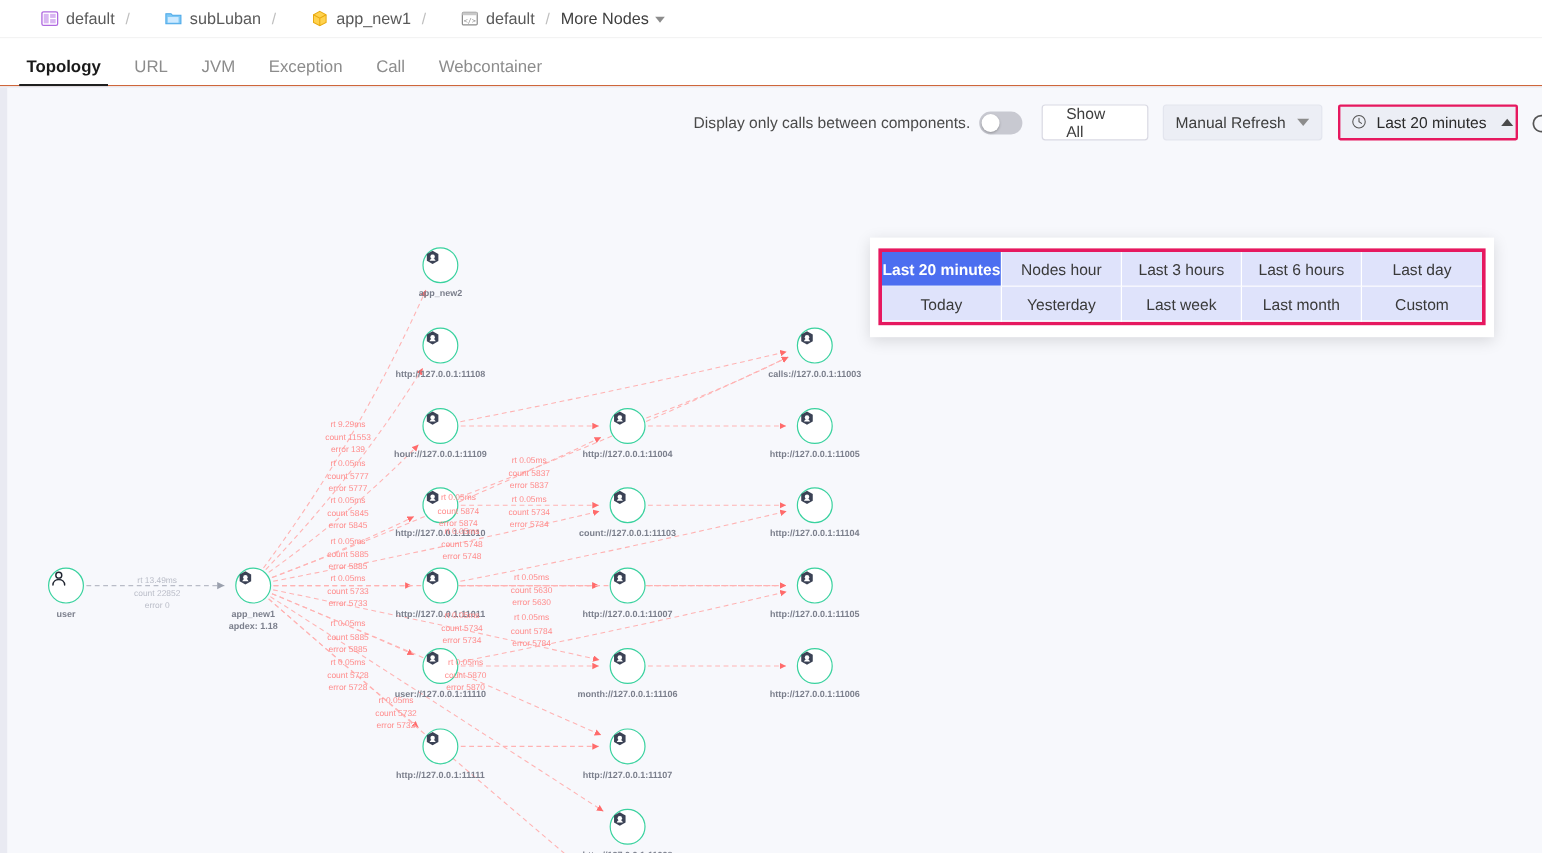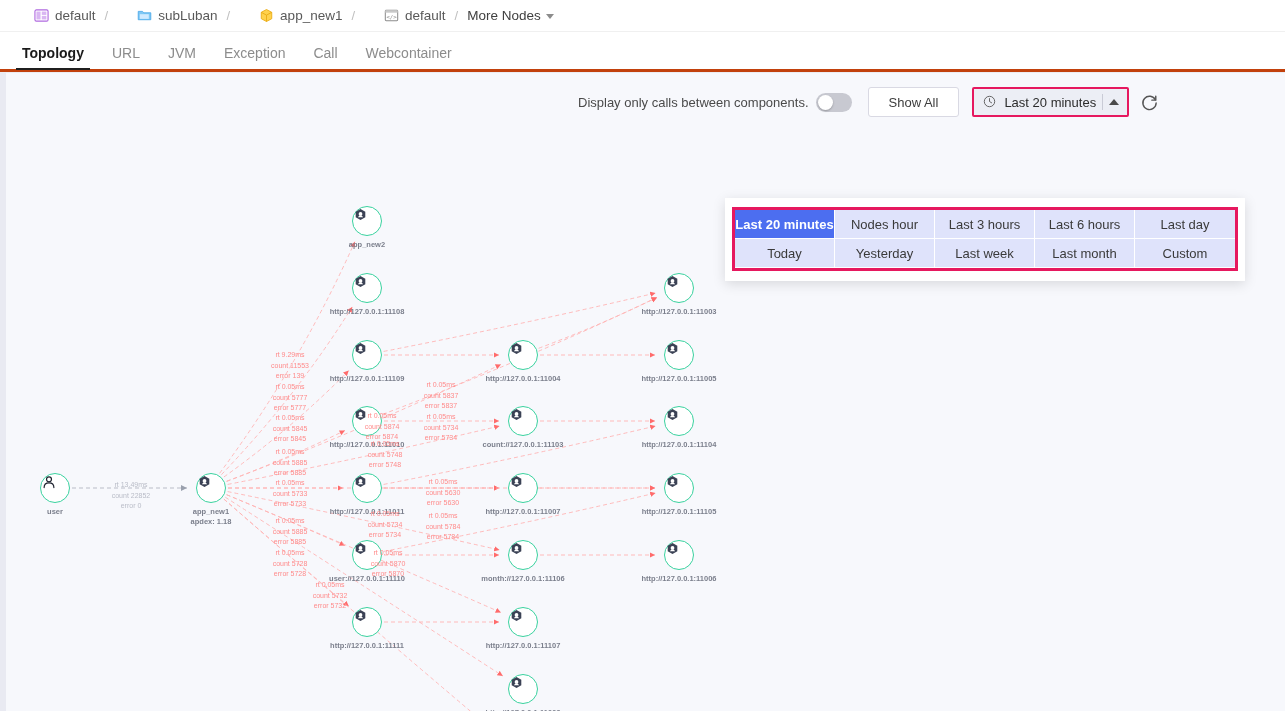--- a/index.html
+++ b/index.html
@@ -25,21 +25,21 @@
   .ic svg{ display:block; }
   .more-nodes{ display:flex; align-items:center; gap:5px; color:#404040; }
   .caret-dn{
     width:0;height:0;border-left:4px solid transparent;border-right:4px solid transparent;
     border-top:5px solid #8c8c8c; display:inline-block; margin-top:2px;
   }
 
   
   .tabbar{
     height:40px; display:flex; align-items:flex-end; gap:0;
-    padding:0 0 0 8px; background:#fff; border-bottom:3px solid #c2410c;
+    padding:0 0 0 8px; background:#fff; border-bottom:1px solid #c2410c;
   }
   .tab{
     position:relative; padding:0 14px 9px 14px; font-size:14px; color:#8c8c8c;
     cursor:pointer; line-height:1;
   }
   .tab.active{ color:#1a1a1a; font-weight:700; }
   .tab.active:after{
     content:""; position:absolute; left:8px; right:8px; bottom:-1px; height:2px; background:#1f1f1f;
   }
 
@@ -292,21 +292,21 @@
       </div>
       <div class="node" style="left: 367px; top: 282px;">
         <div class="circle">
           <svg width="15" height="15" viewBox="0 0 20 20">
             <path d="M10 2.6l6.4 3.6v7.6L10 17.4 3.6 13.8V6.2z" fill="#3b4255"></path>
             <circle cx="10" cy="9.3" r="2.5" fill="#fff"></circle>
             <path d="M6.6 13.8c.8-1.9 2-2.9 3.4-2.9s2.6 1 3.4 2.9z" fill="#fff"></path>
           </svg>
         </div>
         <div class="nlabel">
-          <div>http://127.0.0.1:11109</div>
+          <div>hour://127.0.0.1:11109</div>
         </div>
       </div>
       <div class="node" style="left: 367px; top: 348px;">
         <div class="circle">
           <svg width="15" height="15" viewBox="0 0 20 20">
             <path d="M10 2.6l6.4 3.6v7.6L10 17.4 3.6 13.8V6.2z" fill="#3b4255"></path>
             <circle cx="10" cy="9.3" r="2.5" fill="#fff"></circle>
             <path d="M6.6 13.8c.8-1.9 2-2.9 3.4-2.9s2.6 1 3.4 2.9z" fill="#fff"></path>
           </svg>
         </div>
@@ -425,21 +425,21 @@
       <div class="node" style="left: 523px; top: 683px;"></div>
       <div class="node" style="left: 679px; top: 215px;">
         <div class="circle">
           <svg width="15" height="15" viewBox="0 0 20 20">
             <path d="M10 2.6l6.4 3.6v7.6L10 17.4 3.6 13.8V6.2z" fill="#3b4255"></path>
             <circle cx="10" cy="9.3" r="2.5" fill="#fff"></circle>
             <path d="M6.6 13.8c.8-1.9 2-2.9 3.4-2.9s2.6 1 3.4 2.9z" fill="#fff"></path>
           </svg>
         </div>
         <div class="nlabel">
-          <div>http://127.0.0.1:11003</div>
+          <div>calls://127.0.0.1:11003</div>
         </div>
       </div>
       <div class="node" style="left: 679px; top: 282px;">
         <div class="circle">
           <svg width="15" height="15" viewBox="0 0 20 20">
             <path d="M10 2.6l6.4 3.6v7.6L10 17.4 3.6 13.8V6.2z" fill="#3b4255"></path>
             <circle cx="10" cy="9.3" r="2.5" fill="#fff"></circle>
             <path d="M6.6 13.8c.8-1.9 2-2.9 3.4-2.9s2.6 1 3.4 2.9z" fill="#fff"></path>
           </svg>
         </div>
@@ -569,20 +569,24 @@
         <div>error 5870</div>
       </div>
     </div>
 
   <div class="toolbar">
     <span class="tb-label">Display only calls between components.</span>
     <div class="switch">
       <div class="knob"></div>
     </div>
     <div class="btn-showall">Show All</div>
+    <div class="sel-refresh">
+      <span>Manual Refresh</span>
+      <span class="caret"></span>
+    </div>
     <div class="timepicker">
       <span class="ic">
         <svg width="13" height="13" viewBox="0 0 16 16">
             <circle cx="8" cy="8" r="6.4" fill="none" stroke="#555" stroke-width="1.1"></circle>
             <path d="M8 4.4V8l2.6 1.6" fill="none" stroke="#555" stroke-width="1.1" stroke-linecap="round"></path>
           </svg>
       </span>
       <span class="tp-text">Last 20 minutes</span>
       <span class="tp-div"></span>
       <span class="caret-up"></span>

